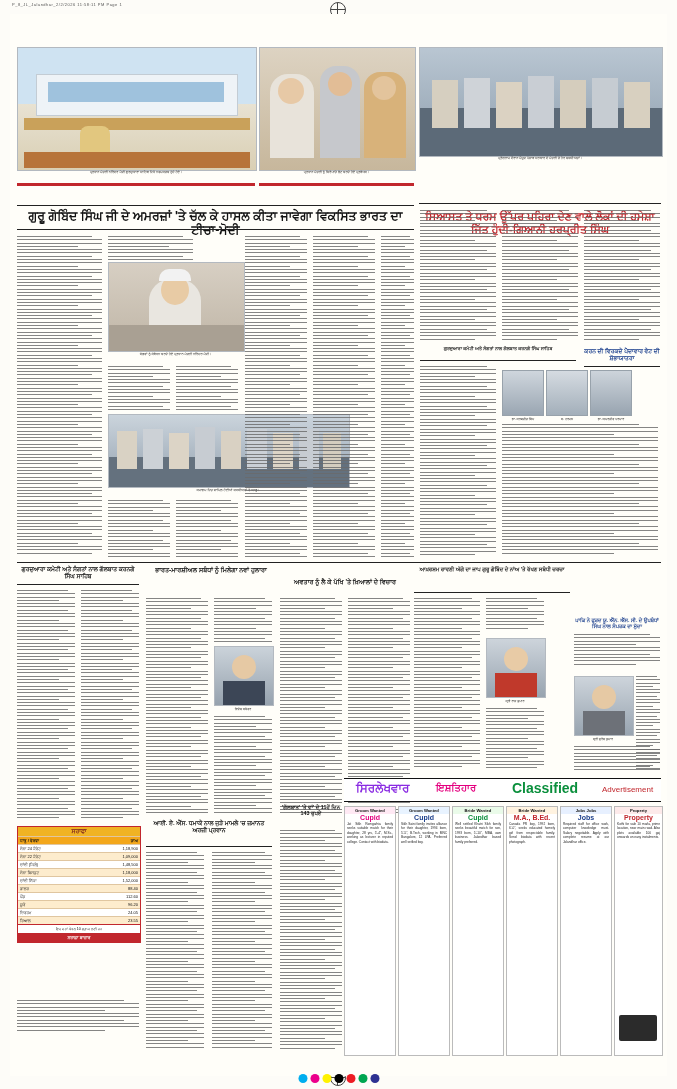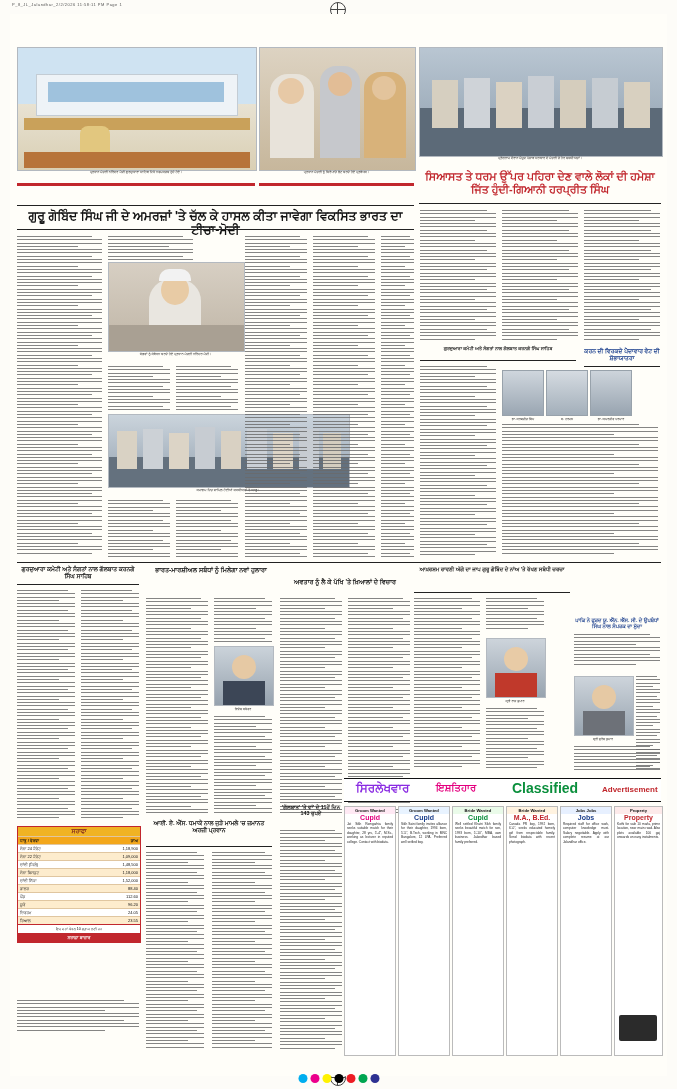--- a/index.html
+++ b/index.html
@@ -15,21 +15,21 @@
   .masthead{position:absolute;left:16px;top:20px;width:645px;height:22px;border-bottom:1px solid #c33;}
   .mh-left{position:absolute;left:18px;top:2px;font-size:8px;font-weight:bold;color:#111;letter-spacing:.5px;}
   .mh-logo{position:absolute;left:290px;top:-2px;font-size:17px;font-weight:bold;color:#c1272d;letter-spacing:1px;}
   .mh-date{position:absolute;right:40px;top:3px;font-size:7px;color:#111;}
   .mh-page{position:absolute;right:4px;top:-2px;font-size:18px;font-weight:bold;color:#1a3e8c;}
   
   .photo{position:absolute;background:#cfd6dd;overflow:hidden;border:1px solid #b3b9c0;}
   .cap{position:absolute;font-size:3.4px;color:#222;line-height:1.35;text-align:center;}
   
   .hl{position:absolute;font-weight:bold;color:#111;line-height:1.15;}
-  .hl-red{color:#c1272d;}
+  .hl-red{color:#c1272d;margin-top:40px;}
   .rule{position:absolute;background:#222;}
   .redrule{position:absolute;background:#c1272d;}
   
   .txt{position:absolute;overflow:hidden;}
   .ln{height:1px;background:#6a6a6a;margin-bottom:2.3px;opacity:.82;}
   .ln.s{width:72%;}
   .ln.m{width:88%;}
   
   .clsf-head{position:absolute;background:#fff;}
   .clsf-box{position:absolute;border:1px solid #bbb;background:#fff;overflow:hidden;}
@@ -1467,21 +1467,21 @@
       <div class="ln"></div>
     <div class="ln"></div>
       <div class="ln m"></div>
       <div class="ln"></div>
   </div>
 
   <div class="clsf-head" style="left:344px;top:778px;width:317px;height:22px;border-top:1px solid #111;border-bottom:1px solid #111;">
     <div style="position:absolute;left:12px;top:2px;font-size:12px;font-weight:bold;color:#8a2be2;">ਸਿਰਲੇਖਵਾਰ</div>
     <div style="position:absolute;left:92px;top:3px;font-size:10px;font-weight:bold;color:#e4007f;">ਇਸ਼ਤਿਹਾਰ</div>
     <div style="position:absolute;left:168px;top:1px;font-size:14px;font-weight:bold;color:#0a8f3c;">Classified</div>
-    <div style="position:absolute;left:258px;top:6px;font-size:8px;font-weight:bold;color:#c1272d;">Advertisement</div>
+    <div style="position:absolute;left:258px;top:6px;font-size:8px;font-weight:normal;color:#c1272d;">Advertisement</div>
   </div>
 
   <div class="clsf-box" style="left:344px;top:806px;width:50px;height:248px;">
     <div class="clsf-title" style="background:#ffe9f4;">Groom Wanted</div>
     <div class="clsf-brand">Cupid</div>
     <div style="font-size:3.2px;line-height:1.4;padding:1px 2px;color:#222;text-align:justify;">Jat Sikh Ramgarhia family seeks suitable match for their daughter, 28 yrs, 5'-4", M.Sc., working as lecturer in reputed college. Contact with biodata.</div>
   </div>
   <div class="clsf-box" style="left:398px;top:806px;width:50px;height:248px;">
     <div class="clsf-title" style="background:#e8f3ff;">Groom Wanted</div>
     <div class="clsf-brand" style="color:#1a3e8c;">Cupid</div>

